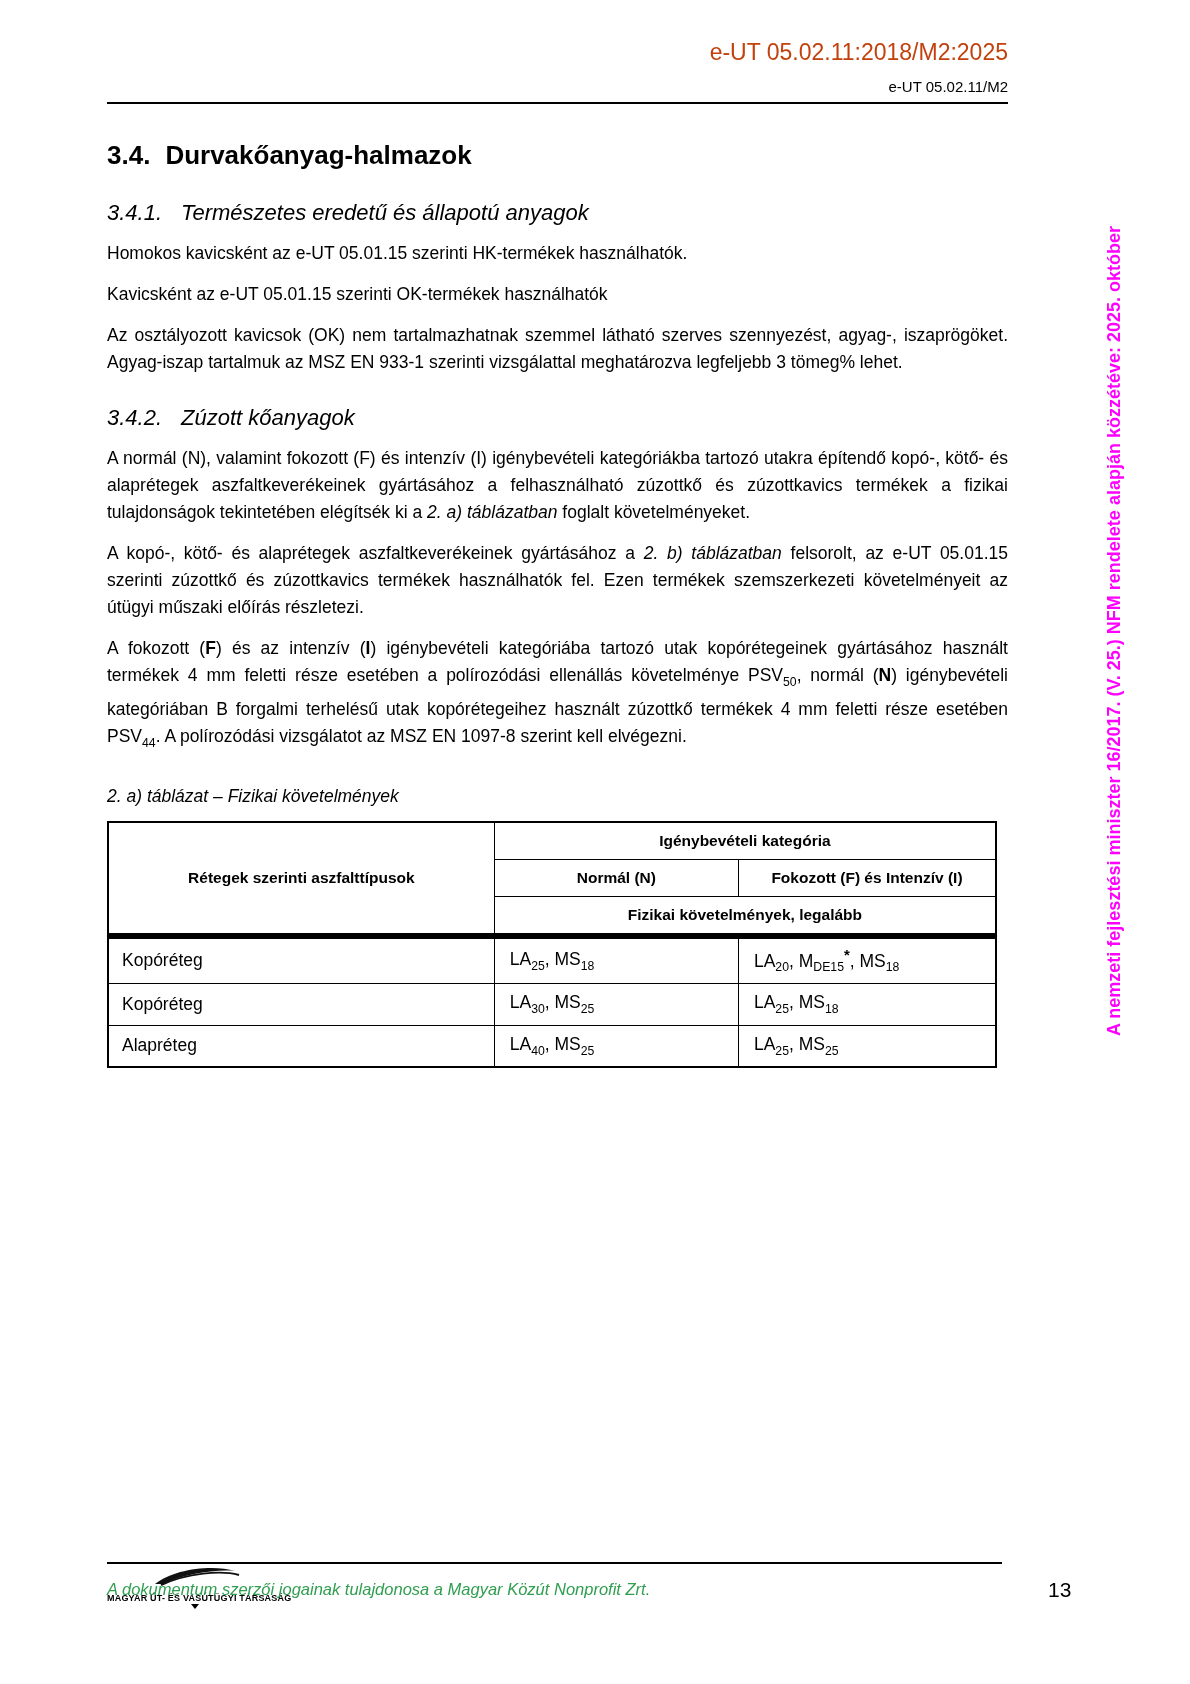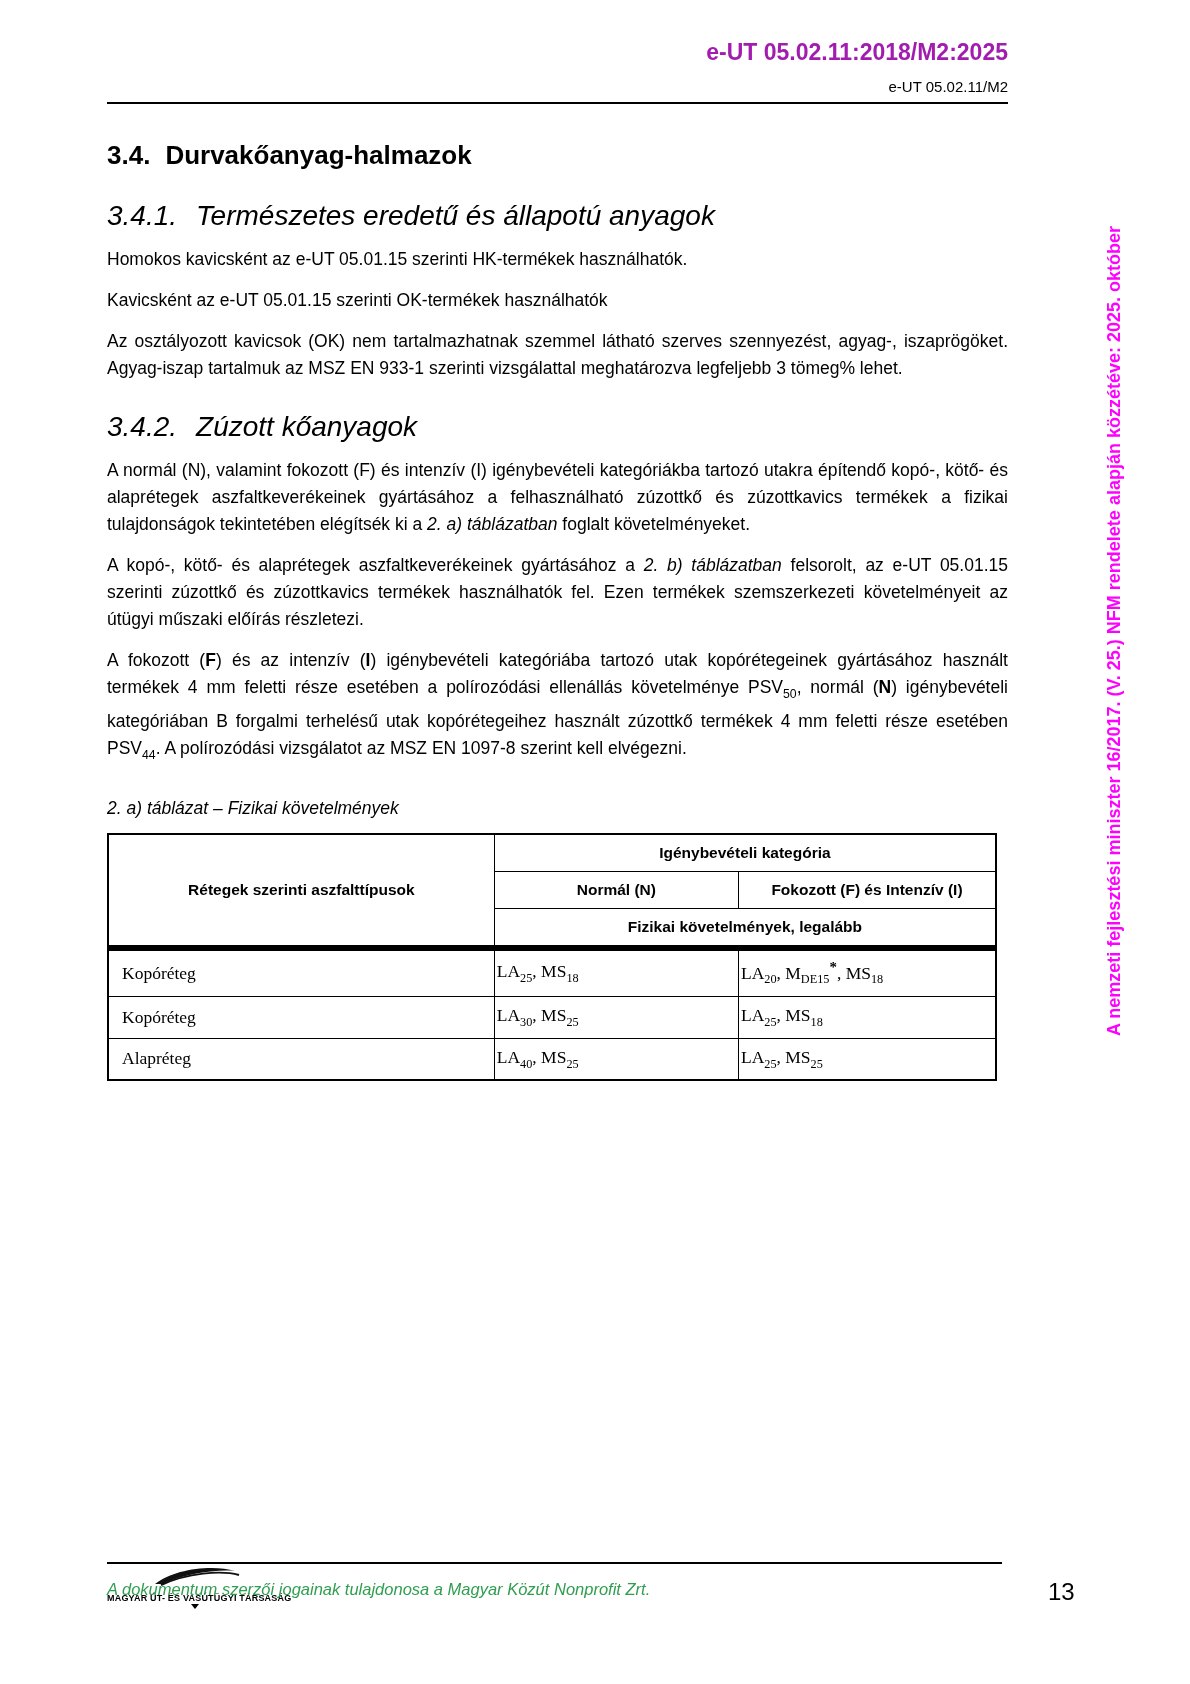--- a/index.html
+++ b/index.html
@@ -13,32 +13,32 @@
     overflow: hidden;
   }
   .content {
     position: absolute;
     left: 107px; top: 0;
     width: 901px;
   }
   
   .doc-header { padding-top: 40px; text-align: right; }
   .doc-id-full {
-    color: #a21caf;
-    font-weight: bold;
+    color: #c2410c;
+    font-weight: normal;
     font-size: 23px;
     line-height: 1.1;
   }
   .doc-id-short { font-size: 15px; margin-top: 13px; }
   .header-rule { border: none; border-top: 2.5px solid #000; margin: 7px 0 0 0; }
 
   
   .h-main { margin-top: 36px; font-size: 26px; font-weight: bold; }
   .h-main .num { margin-right: 15px; }
-  .h-sub { margin-top: 29px; font-size: 28px; font-style: italic; }
+  .h-sub { margin-top: 29px; font-size: 22px; font-style: italic; }
   .h-sub .num { margin-right: 19px; }
 
   
   p.body-text {
     margin: 14px 0 0 0;
     font-size: 17.5px;
     line-height: 27px;
     text-align: justify;
   }
   p.body-text sub { font-size: 70%; }
@@ -59,23 +59,22 @@
   table.req-table th, table.req-table td {
     border: 1.5px solid #000;
   }
   table.req-table th {
     font-size: 15.5px;
     font-weight: bold;
     padding: 9px 6px;
   }
   table.req-table td {
     font-size: 17.5px;
-    padding: 8px 2px;
+    padding: 8px 15px;
     height: 42px;
-    font-family: Liberation Serif, serif;
   }
   table.req-table td.layer-cell { text-align: left; padding-left: 13px; }
   table.req-table td.value-cell { text-align: left; }
   table.req-table td sub { font-size: 70%; }
   table.req-table tbody tr:first-child td { border-top: 6px solid #000; }
   .col-layer { width: 43.5%; }
   .col-normal { width: 27.5%; }
   .col-enh { width: 29%; }
 
   .note-line {
@@ -132,21 +131,21 @@
     left: 107px; top: 1580px;
     width: 990px;
     text-align: left;
     color: #2f9e4f;
     font-style: italic;
     font-size: 16.5px;
   }
   .footer-page-number {
     position: absolute;
     left: 1048px; top: 1578px;
-    font-size: 24px;
+    font-size: 21px;
   }
 </style>
 </head>
 <body>
 
 <div class="content">
 
   <div class="doc-header">
     <div class="doc-id-full">e-UT 05.02.11:2018/M2:2025</div>
     <div class="doc-id-short">e-UT 05.02.11/M2</div>

